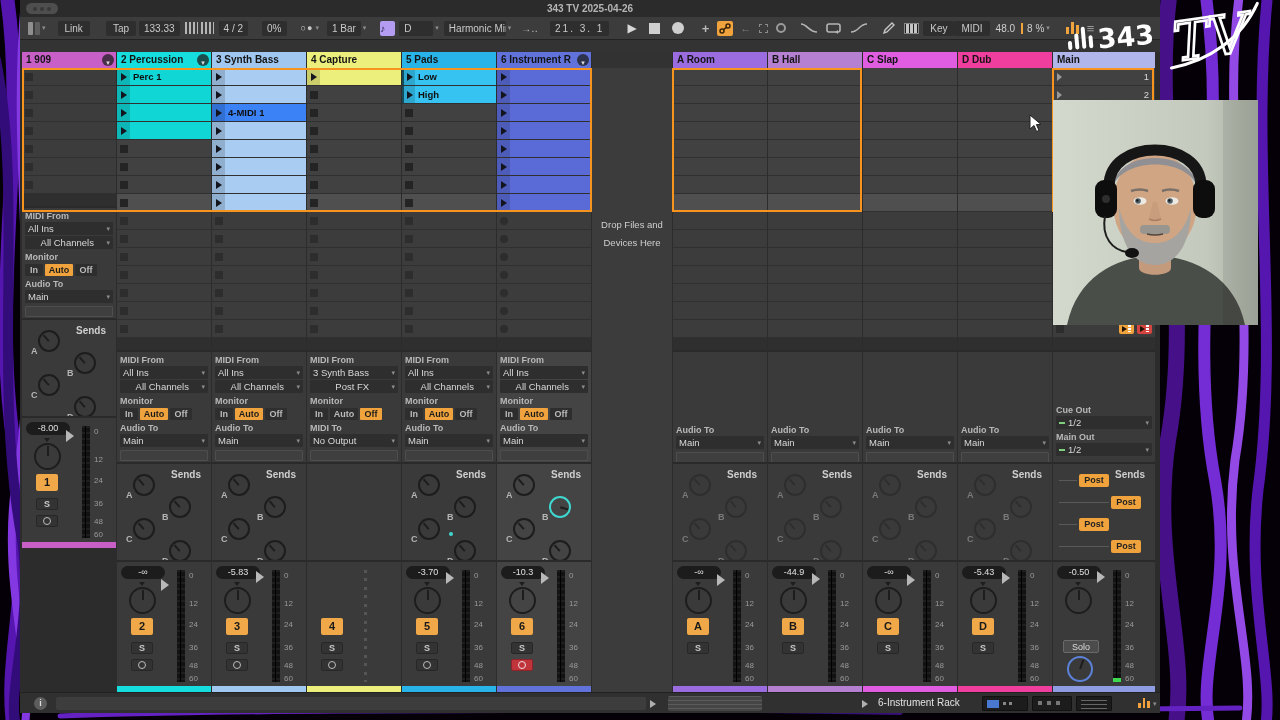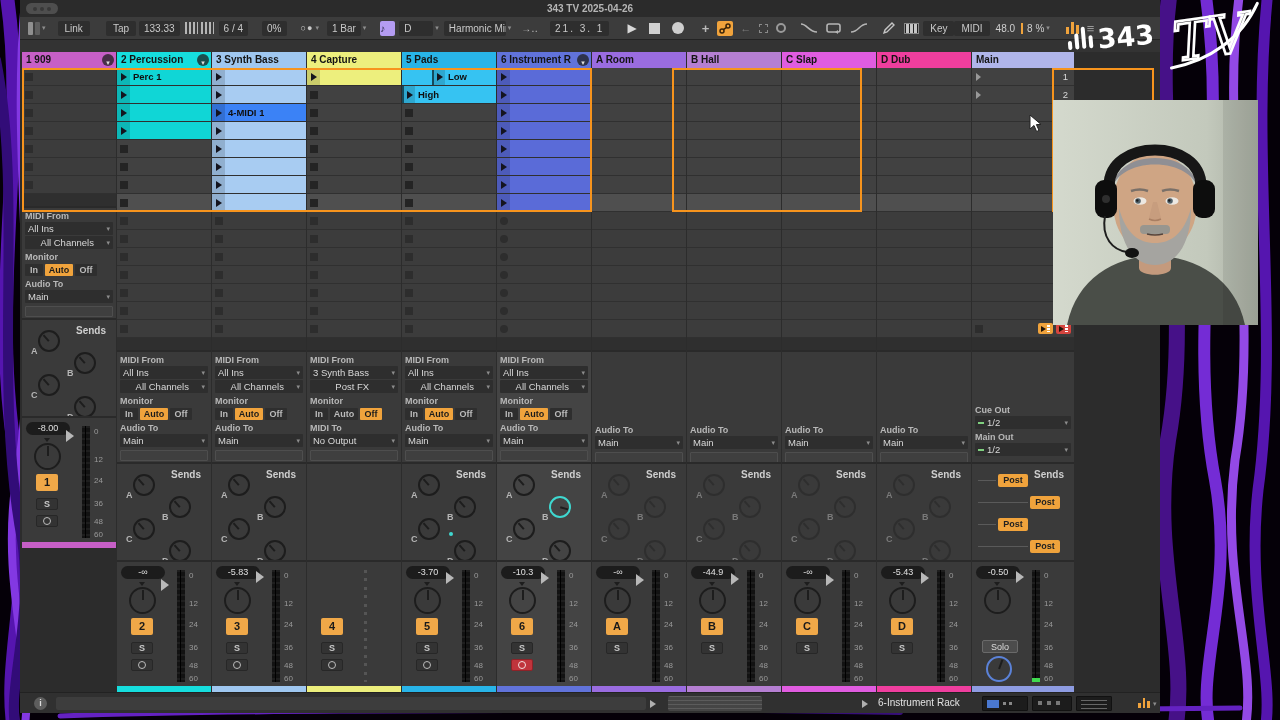--- a/index.html
+++ b/index.html
@@ -166,21 +166,21 @@
     <span class="cb lay-icon">
         <i></i>
         <i></i>
       </span>
     <span class="cb caret">▾</span>
     <span class="cb cb-btn" style="margin-left:12px">Link</span>
     <span class="cb cb-btn" style="margin-left:16px">Tap</span>
     <span class="cb cb-val" style="margin-left:3px">133.33</span>
     <span class="cb nudge" style="margin-left:5px"></span>
     <span class="cb nudge" style="margin-left:3px"></span>
-    <span class="cb cb-val" style="margin-left:5px">6 / 4</span>
+    <span class="cb cb-val" style="margin-left:5px">4 / 2</span>
     <span class="cb cb-val" style="margin-left:14px">0%</span>
     <span class="cb metro-g" style="margin-left:14px">○●</span>
     <span class="cb caret">▾</span>
     <span class="cb cb-val" style="margin-left:8px">1 Bar</span>
     <span class="cb caret">▾</span>
     <span class="cb scale-ic" style="margin-left:14px">♪</span>
     <span class="cb cb-val" style="margin-left:4px;width:34px">D</span>
     <span class="cb caret">▾</span>
     <span class="cb cb-val" style="margin-left:5px;width:62px;overflow:hidden;white-space:nowrap">Harmonic Min</span>
     <span class="cb caret">▾</span>
@@ -635,21 +635,21 @@
             <i class="dotcol"></i>
             <span class="numbtn">4</span>
             <span class="sbtn">S</span>
             <span class="armbtn"></span>
           </div>
           <div class="strip" style="background: rgb(237, 239, 125);"></div>
         </div>
         <div class="col">
           <div class="col-header" style="background: rgb(40, 180, 232);"><span class="hname">5 Pads</span></div>
           <div class="grid8">
-            <div class="slot clip" style="background: rgb(54, 195, 242); padding-left: 30px;">
+            <div class="slot clip" style="background: rgb(54, 195, 242);">
               <span class="clip-play bar">
                 <i class="tri"></i>
               </span>
               <span class="clip-name">Low</span>
             </div>
             <div class="slot clip" style="background: rgb(54, 195, 242);">
               <span class="clip-play bar">
                 <i class="tri"></i>
               </span>
               <span class="clip-name">High</span>
@@ -870,20 +870,27 @@
             <span class="dbnum" style="top: 37px;">12</span>
             <span class="dbnum" style="top: 58px;">24</span>
             <span class="dbnum" style="top: 81px;">36</span>
             <span class="dbnum" style="top: 99px;">48</span>
             <span class="dbnum" style="top: 112px;">60</span>
             <span class="numbtn">6</span>
             <span class="sbtn">S</span>
             <span class="armbtn on"></span>
           </div>
           <div class="strip" style="background: rgb(97, 115, 218);"></div>
+        </div>
+        <div class="drop-col">
+          <div class="drop-head"></div>
+          <div class="drop-txt">
+            <div>Drop Files and</div>
+            <div>Devices Here</div>
+          </div>
         </div>
         <div class="col">
           <div class="col-header" style="background: rgb(154, 108, 224);"><span class="hname">A Room</span></div>
           <div class="grid8">
             <div class="slot empty"></div>
             <div class="slot empty"></div>
             <div class="slot empty"></div>
             <div class="slot empty"></div>
             <div class="slot empty"></div>
             <div class="slot empty"></div>

